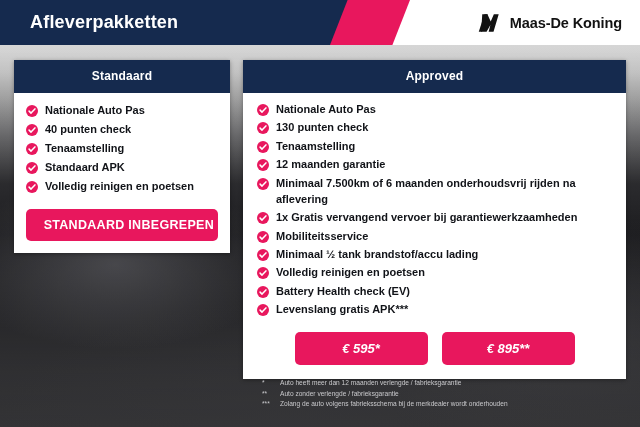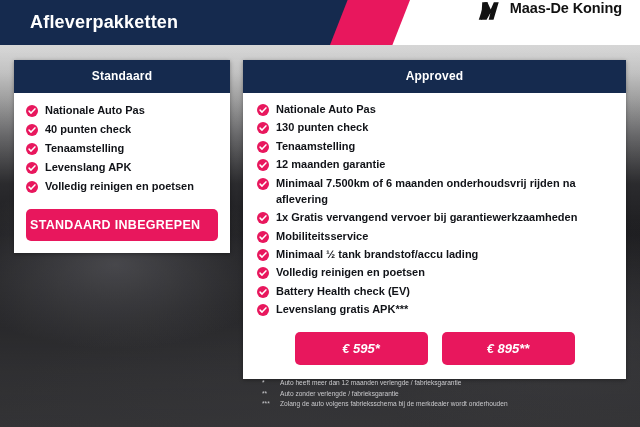--- a/index.html
+++ b/index.html
@@ -76,21 +76,21 @@
     display: flex; align-items: center;
     color: #ffffff;
     font-size: 18px;
     font-weight: bold;
     letter-spacing: 0.2px;
   }
   .brand {
     position: absolute;
     right: 18px; top: 0;
     height: 45px;
-    display: flex; align-items: flex-start; gap: 8px;
+    display: flex; align-items: center; gap: 8px;
   }
   .brand-mark { width: 26px; height: 22px; display:block; }
   .brand-name {
     color: #121212;
     font-size: 14.5px;
     font-weight: bold;
     letter-spacing: -0.1px;
   }
 
   
@@ -141,21 +141,21 @@
     background: #e8175d;
     color: #ffffff;
     border: none;
     border-radius: 5px;
     padding: 9px 4px;
     font-family: "Liberation Sans", sans-serif;
     font-size: 12.5px;
     font-weight: bold;
     letter-spacing: 0.3px;
     cursor: pointer;
-    text-align: left;
+    text-align: right;
   }
 
   .price-row {
     display: flex;
     justify-content: center;
     gap: 14px;
     margin-top: 14px;
     padding-bottom: 2px;
   }
   .btn-price {
@@ -232,21 +232,21 @@
               <circle cx="8" cy="8" r="8" fill="#e8175d"></circle>
               <path d="M4.1 8.2 L6.7 10.8 L11.9 5.2" fill="none" stroke="#ffffff" stroke-width="2" stroke-linecap="round" stroke-linejoin="round"></path>
             </svg>
             <span>Tenaamstelling</span>
           </li>
           <li>
             <svg class="check" viewBox="0 0 16 16">
               <circle cx="8" cy="8" r="8" fill="#e8175d"></circle>
               <path d="M4.1 8.2 L6.7 10.8 L11.9 5.2" fill="none" stroke="#ffffff" stroke-width="2" stroke-linecap="round" stroke-linejoin="round"></path>
             </svg>
-            <span>Levenslang APK</span>
+            <span>Standaard APK</span>
           </li>
           <li>
             <svg class="check" viewBox="0 0 16 16">
               <circle cx="8" cy="8" r="8" fill="#e8175d"></circle>
               <path d="M4.1 8.2 L6.7 10.8 L11.9 5.2" fill="none" stroke="#ffffff" stroke-width="2" stroke-linecap="round" stroke-linejoin="round"></path>
             </svg>
             <span>Volledig reinigen en poetsen</span>
           </li>
         </ul>
       <button class="btn-standard">STANDAARD INBEGREPEN</button>

